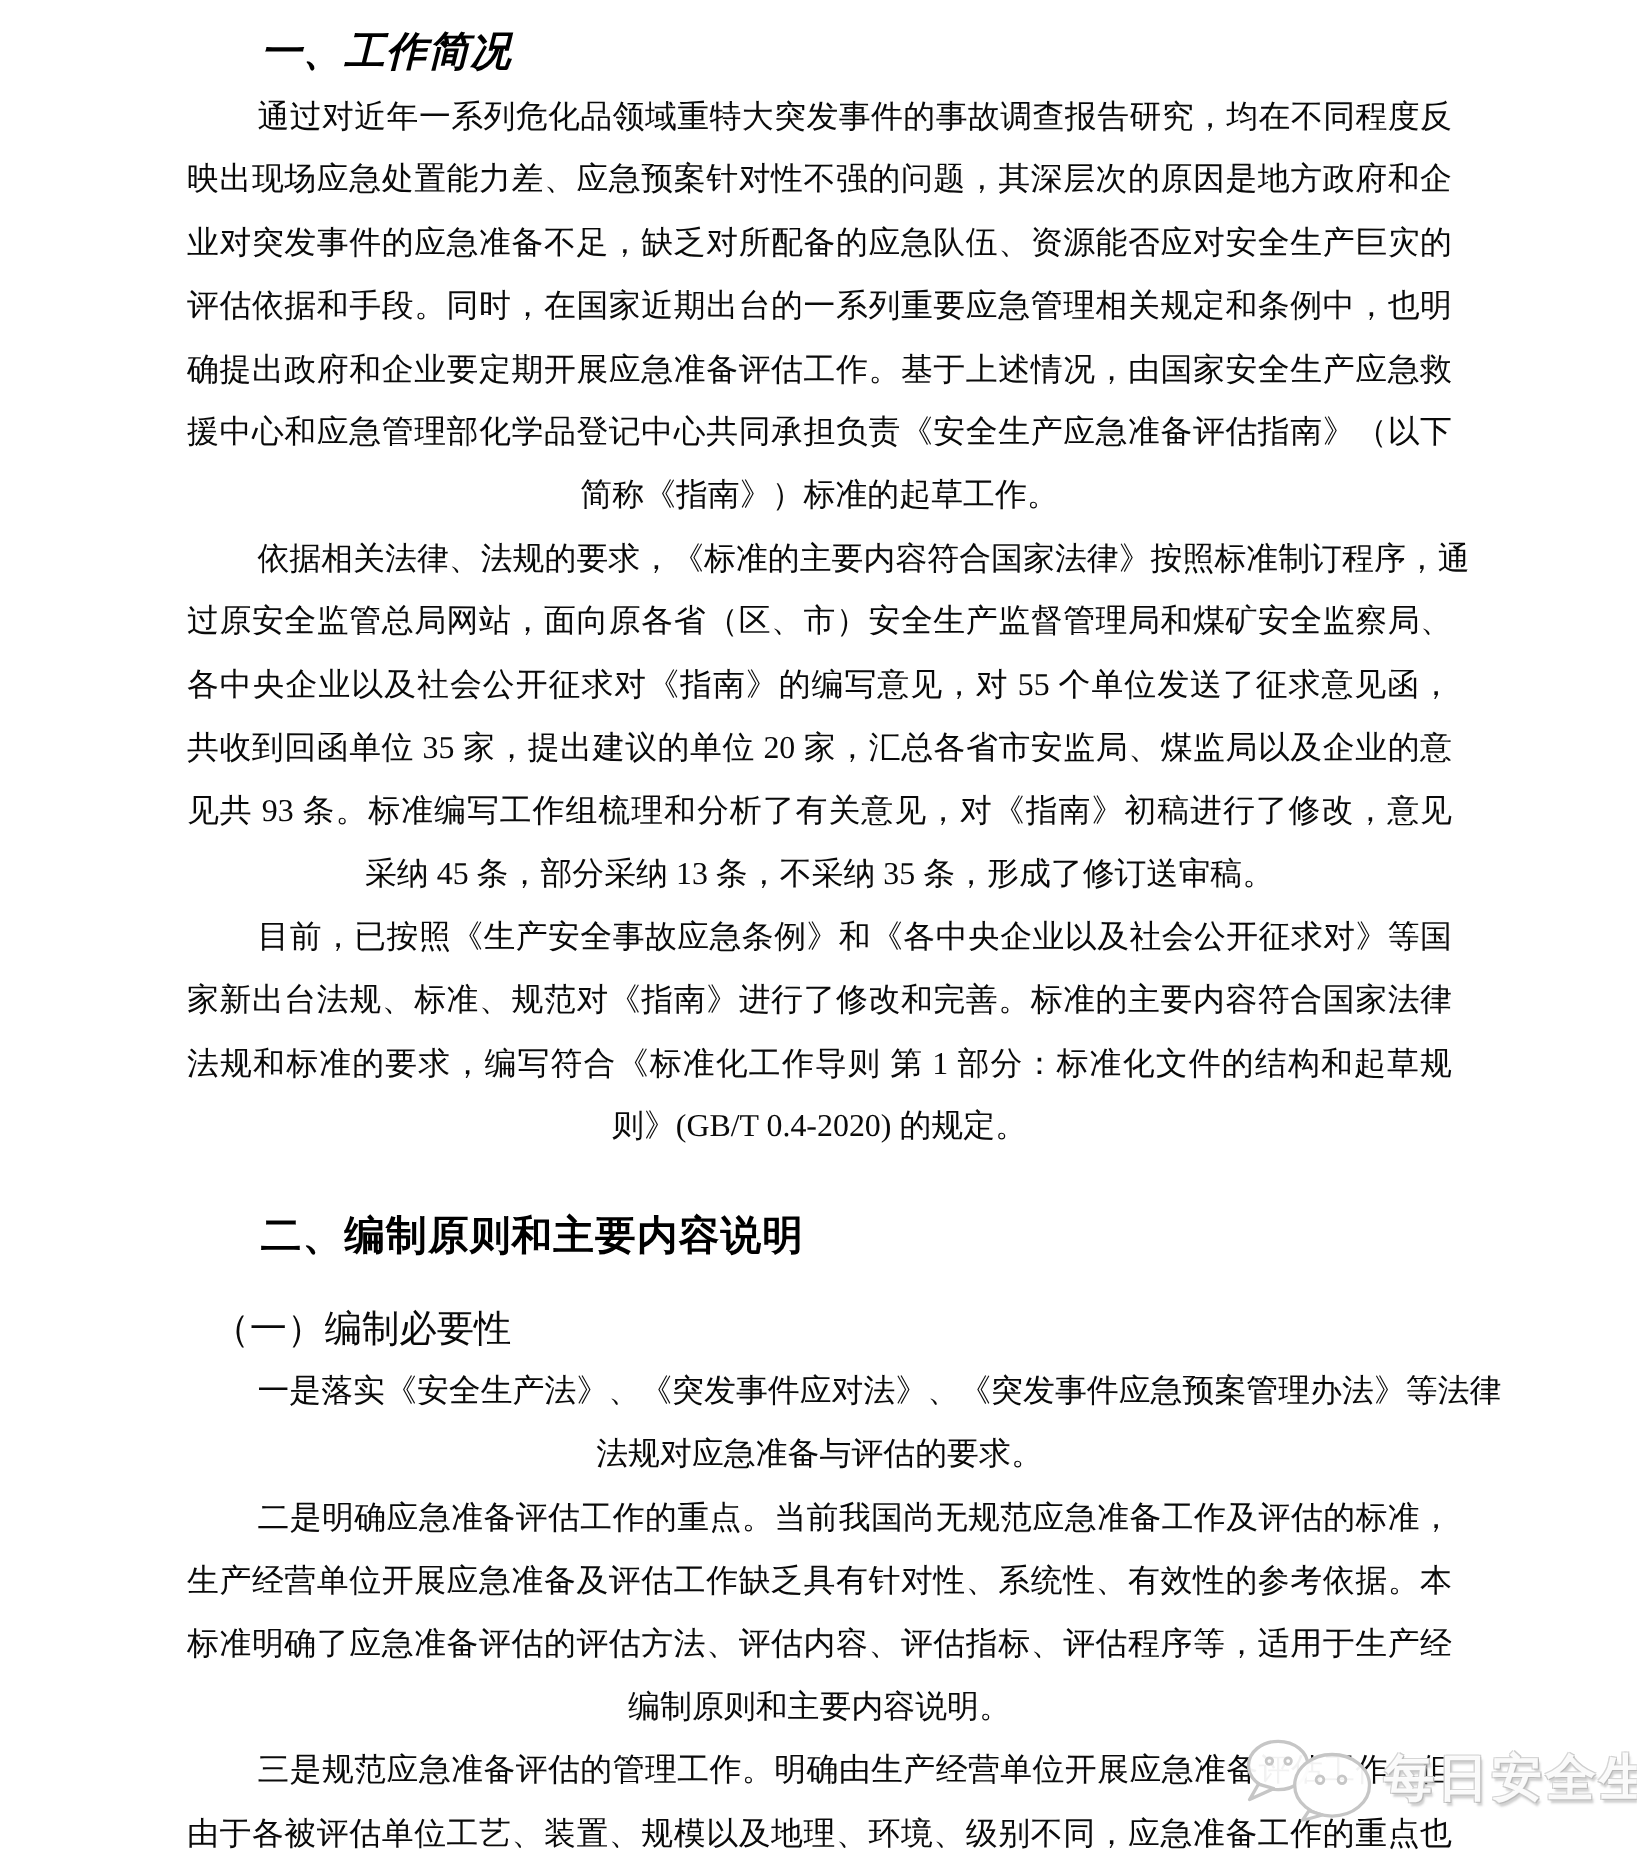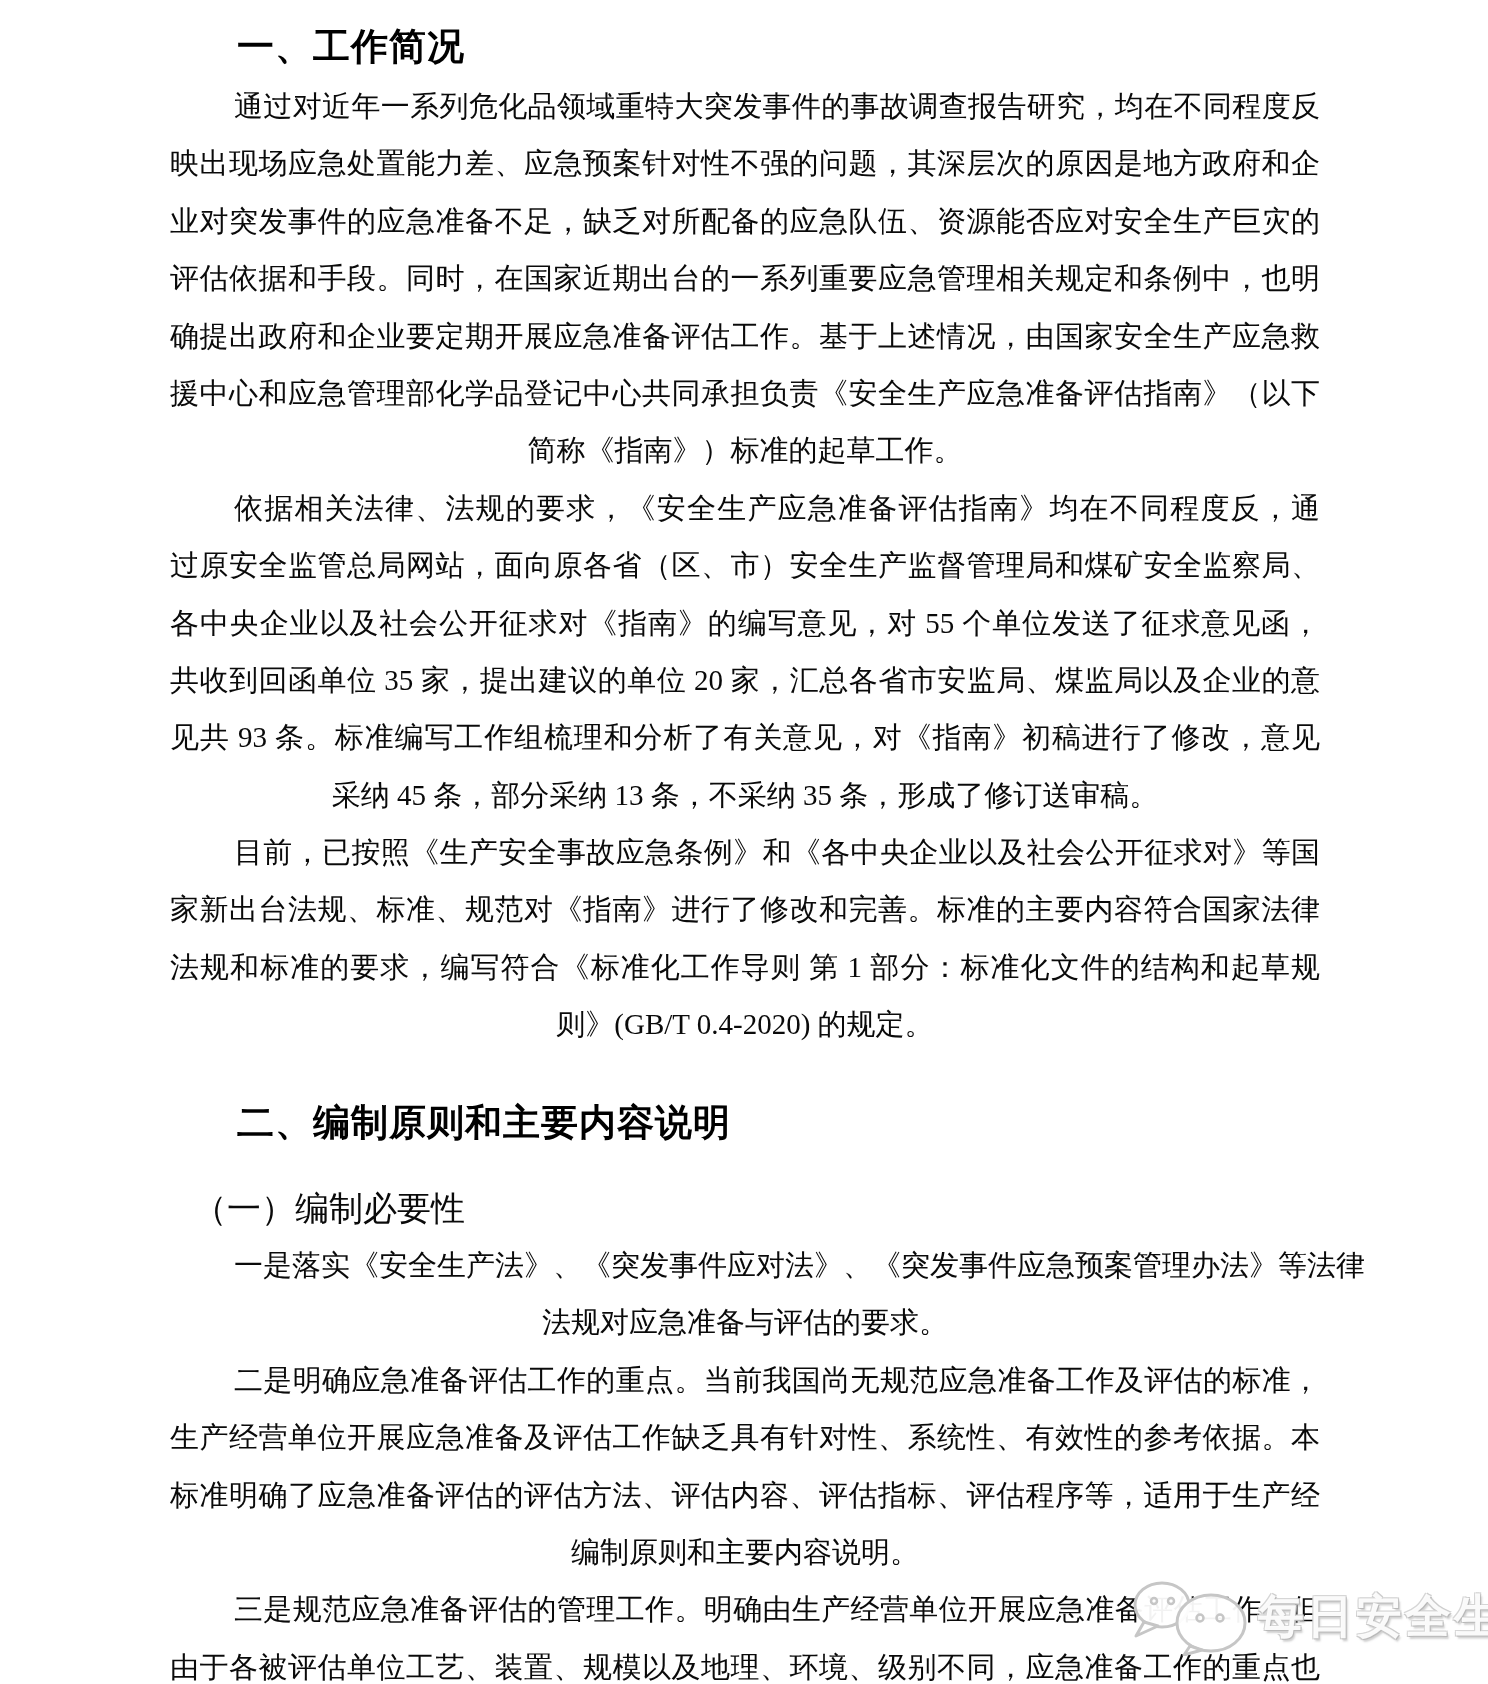--- a/index.html
+++ b/index.html
@@ -24,21 +24,21 @@
   .h1 {
     font-family: "Liberation Sans", "DejaVu Sans", sans-serif;
     font-weight: 700;
     font-size: 37px;
     line-height: 62px;
     padding-left: 67px;
     margin-top: 38px;
     letter-spacing: 1px;
     color: #000000;
   }
-  .h1.first-heading { margin-top: 16px; }
+  .h1.first-heading { margin-top: 16px; font-style: italic; }
   .sub {
     font-size: 34px;
     line-height: 57.4px;
     margin-top: 26px;
     text-indent: 23px;
   }
   .para { margin: 0; }
   .pline {
     font-size: 29px;
     line-height: 57.4px;
@@ -87,21 +87,21 @@
       <div class="para">
         <div class="pline first">通过对近年一系列危化品领域重特大突发事件的事故调查报告研究，均在不同程度反</div>
         <div class="pline">映出现场应急处置能力差、应急预案针对性不强的问题，其深层次的原因是地方政府和企</div>
         <div class="pline">业对突发事件的应急准备不足，缺乏对所配备的应急队伍、资源能否应对安全生产巨灾的</div>
         <div class="pline">评估依据和手段。同时，在国家近期出台的一系列重要应急管理相关规定和条例中，也明</div>
         <div class="pline">确提出政府和企业要定期开展应急准备评估工作。基于上述情况，由国家安全生产应急救</div>
         <div class="pline">援中心和应急管理部化学品登记中心共同承担负责《安全生产应急准备评估指南》（以下</div>
         <div class="pline last">简称《指南》）标准的起草工作。</div>
       </div>
       <div class="para">
-        <div class="pline first">依据相关法律、法规的要求，《安全生产应急准备评估指南》均在不同程度反，通</div>
+        <div class="pline first">依据相关法律、法规的要求，《标准的主要内容符合国家法律》按照标准制订程序，通</div>
         <div class="pline">过原安全监管总局网站，面向原各省（区、市）安全生产监督管理局和煤矿安全监察局、</div>
         <div class="pline">各中央企业以及社会公开征求对《指南》的编写意见，对 55 个单位发送了征求意见函，</div>
         <div class="pline">共收到回函单位 35 家，提出建议的单位 20 家，汇总各省市安监局、煤监局以及企业的意</div>
         <div class="pline">见共 93 条。标准编写工作组梳理和分析了有关意见，对《指南》初稿进行了修改，意见</div>
         <div class="pline last">采纳 45 条，部分采纳 13 条，不采纳 35 条，形成了修订送审稿。</div>
       </div>
       <div class="para">
         <div class="pline first">目前，已按照《生产安全事故应急条例》和《各中央企业以及社会公开征求对》等国</div>
         <div class="pline">家新出台法规、标准、规范对《指南》进行了修改和完善。标准的主要内容符合国家法律</div>
         <div class="pline">法规和标准的要求，编写符合《标准化工作导则 第 1 部分：标准化文件的结构和起草规</div>

